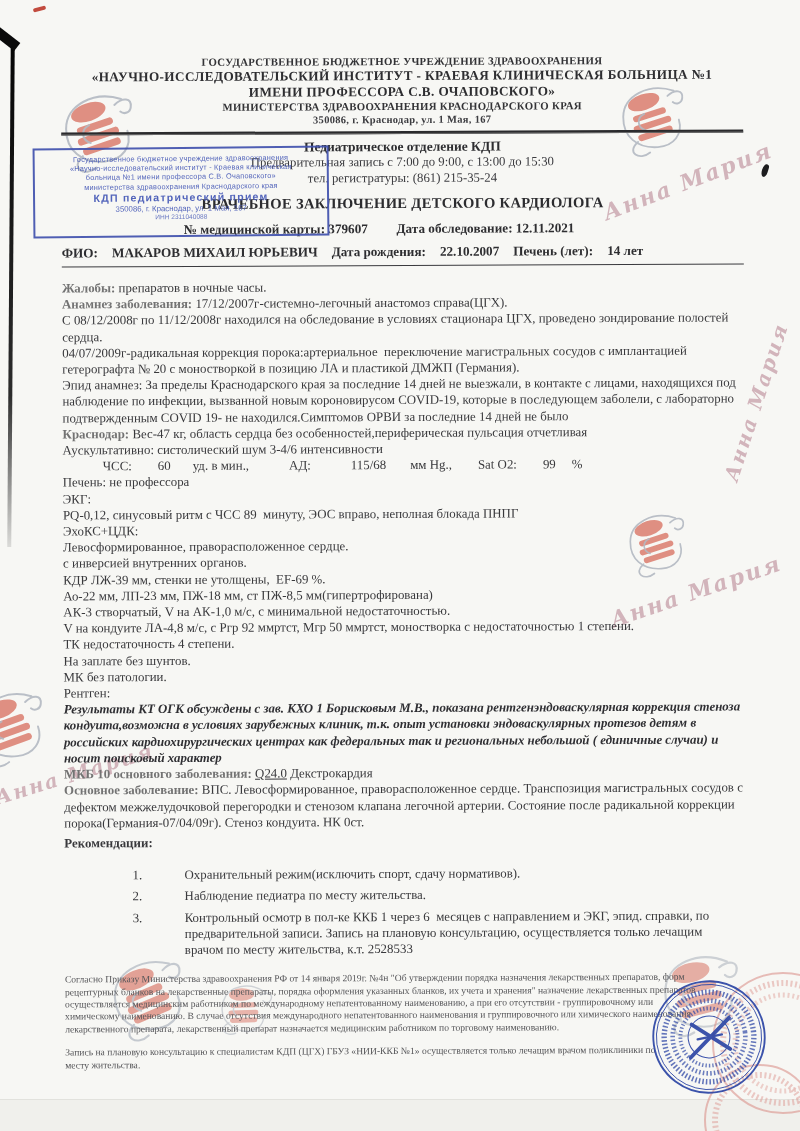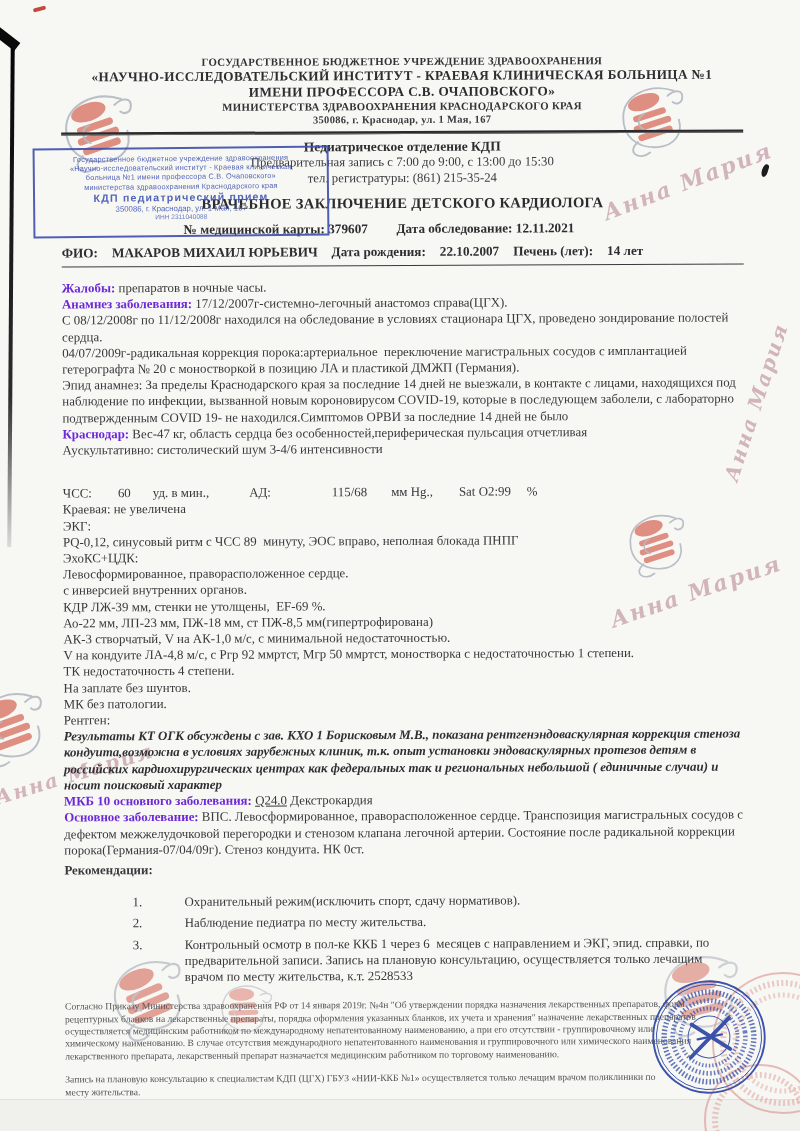--- a/index.html
+++ b/index.html
@@ -34,25 +34,25 @@
   .title{text-align:center;font-weight:bold;font-size:14.6px;letter-spacing:.3px;color:#2c2c2f;margin-top:9px;}
   .cardline{font-weight:bold;font-size:13.2px;margin-top:9px;padding-left:122px;color:#2e2e31;}
   .cardline .u{}
   .gap28{display:inline-block;width:22px;}
   .fioline{font-weight:bold;font-size:13.2px;margin-top:7px;padding-bottom:5px;
            border-bottom:1.6px solid #3a3a3e;color:#2e2e31;}
   .fioline span{margin-right:14px;}
 
   .body{margin-top:13px;font-size:12.9px;line-height:16.2px;color:#39393c;}
   .ln{margin:0;white-space:pre-wrap;}
-  .ln b{color:#6d28d9;}
+  .ln b{color:#737373;}
   .just{text-align:justify;}
   .vitals span{display:inline-block;white-space:pre;}
-  .g1{margin-right:26px;}.g2{margin-right:22px;}.g3{margin-right:40px;margin-top:27px;}.g4{margin-right:28px;}
-  .g5{margin-right:24px;margin-left:33px;}.g6{margin-right:26px;}.g7{}.g8{margin-right:16px;}
+  .g1{margin-right:26px;margin-left:40px;}.g2{margin-right:22px;}.g3{margin-right:40px;}.g4{margin-right:40px;}
+  .g5{margin-right:24px;}.g6{margin-right:26px;}.g7{margin-right:26px;}.g8{margin-right:16px;}
   .ital{font-style:italic;font-weight:bold;color:#2f2f33;}
   .icd-code{text-decoration:underline;}
   .rec-label{font-weight:bold;margin-top:4px;}
   .rec-list{margin-top:16px;}
   .rec-item{display:flex;margin:0 0 5px 0;}
   .rec-num{width:52px;padding-left:68px;flex:none;}
   .rec-txt{flex:1;padding-right:30px;white-space:pre-wrap;}
 
   .fineprint{margin-top:15px;font-size:9.6px;line-height:12.4px;color:#555558;width:640px;white-space:pre-wrap;}
   .fineprint2{margin-top:11px;font-size:9.6px;line-height:12.4px;color:#555558;width:600px;white-space:pre-wrap;}
@@ -185,21 +185,21 @@
       <p class="ln"><b>Жалобы:</b><span> препаратов в ночные часы.</span></p>
       <p class="ln"><b>Анамнез заболевания:</b><span> 17/12/2007г-системно-легочный анастомоз справа(ЦГХ).</span></p>
       <p class="ln"><span>С 08/12/2008г по 11/12/2008г находился на обследование в условиях стационара ЦГХ, проведено зондирование полостей сердца.</span></p>
       <p class="ln"><span>04/07/2009г-радикальная коррекция порока:артериальное  переключение магистральных сосудов с имплантацией гетерографта № 20 с моностворкой в позицию ЛА и пластикой ДМЖП (Германия).</span></p>
       <p class="ln"><span>Эпид анамнез: За пределы Краснодарского края за последние 14 дней не выезжали, в контакте с лицами, находящихся под наблюдение по инфекции, вызванной новым короновирусом COVID-19, которые в последующем заболели, с лабораторно подтвержденным COVID 19- не находился.Симптомов ОРВИ за последние 14 дней не было</span></p>
       <p class="ln"><b>Краснодар:</b><span> Вес-47 кг, область сердца без особенностей,периферическая пульсация отчетливая</span></p>
       <p class="ln"><span>Аускультативно: систолический шум 3-4/6 интенсивности</span></p>
 
       <p class="ln vitals"><span class="g1">ЧСС:</span><span class="g2">60</span><span class="g3">уд. в мин.,</span><span class="g4">АД:</span><span class="g5">115/68</span><span class="g6">мм Hg.,</span><span class="g7">Sat O2:</span><span class="g8">99</span><span>%</span></p>
 
-      <p class="ln"><span>Краевая: не увеличена</span></p>
+      <p class="ln"><span>Печень: не профессора</span></p>
       <p class="ln"><span>ЭКГ:</span></p>
       <p class="ln"><span>PQ-0,12, синусовый ритм с ЧСС 89  минуту, ЭОС вправо, неполная блокада ПНПГ</span></p>
       <p class="ln"><span>ЭхоКС+ЦДК:</span></p>
       <p class="ln"><span>Левосформированное, праворасположенное сердце.</span></p>
       <p class="ln"><span>с инверсией внутренних органов.</span></p>
       <p class="ln"><span>КДР ЛЖ-39 мм, стенки не утолщены,  EF-69 %.</span></p>
       <p class="ln"><span>Ао-22 мм, ЛП-23 мм, ПЖ-18 мм, ст ПЖ-8,5 мм(гипертрофирована)</span></p>
       <p class="ln"><span>АК-3 створчатый, V на АК-1,0 м/с, с минимальной недостаточностью.</span></p>
       <p class="ln just"><span>V на кондуите ЛА-4,8 м/с, с Pгр 92 ммртст, Мгр 50 ммртст, моностворка с недостаточностью 1 степени.</span></p>
       <p class="ln"><span>ТК недостаточность 4 степени.</span></p>

